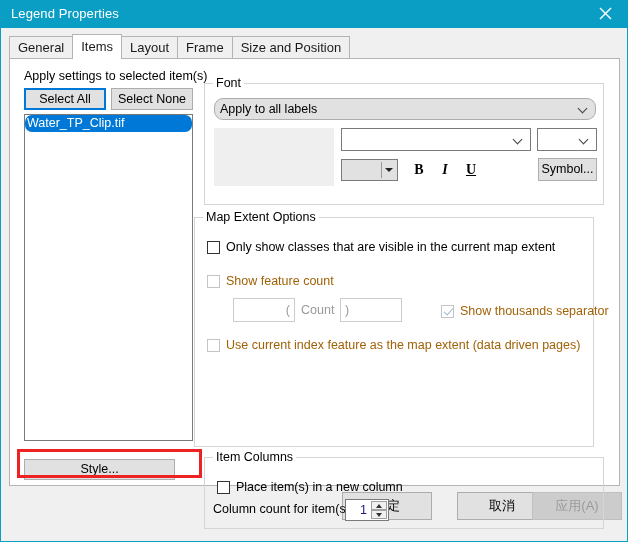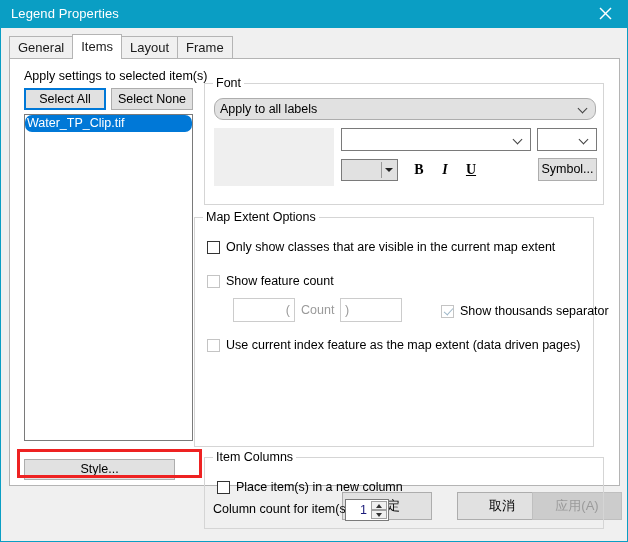--- a/index.html
+++ b/index.html
@@ -277,21 +277,21 @@
   
   .cbrow {
     position: absolute;
     display: flex;
     align-items: center;
     font-size: 12.5px;
     color: #000;
     white-space: nowrap;
     cursor: pointer;
   }
-  .cbrow.dis { color: #000000; cursor: default; }
+  .cbrow.dis { color: #a16207; cursor: default; }
   .cbox {
     width: 13px; height: 13px;
     box-sizing: border-box;
     border: 1px solid #333333;
     background: #ffffff;
     margin-right: 6px;
     flex: 0 0 auto;
     position: relative;
   }
   .cbrow.dis .cbox { border-color: #c4c4c4; background: #ffffff; }
@@ -401,20 +401,21 @@
         <line x1="12" y1="1" x2="1" y2="12" stroke="#ffffff" stroke-width="1.4"></line>
       </svg>
     </div>
   </div>
 
   <div id="tabstrip">
     <div class="tab">General</div>
     <div class="tab active">Items</div>
     <div class="tab">Layout</div>
     <div class="tab">Frame</div>
+    <div class="tab">Size and Position</div>
   </div>
 
   <div id="tabpanel">
 
     <div id="apply-label">Apply settings to selected item(s)</div>
 
     <button class="btn" id="select-all">Select All</button>
     <button class="btn" id="select-none">Select None</button>
 
     <div id="item-list">

